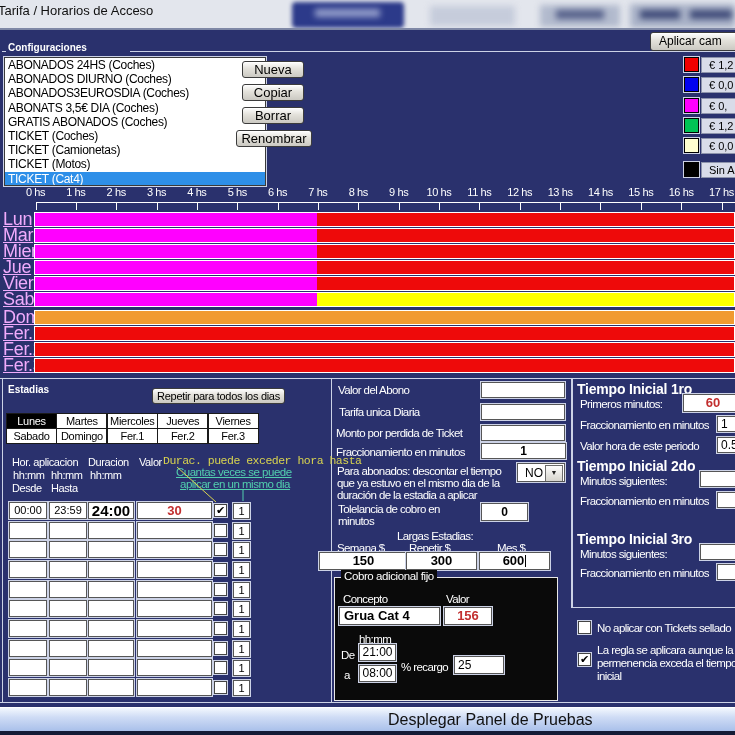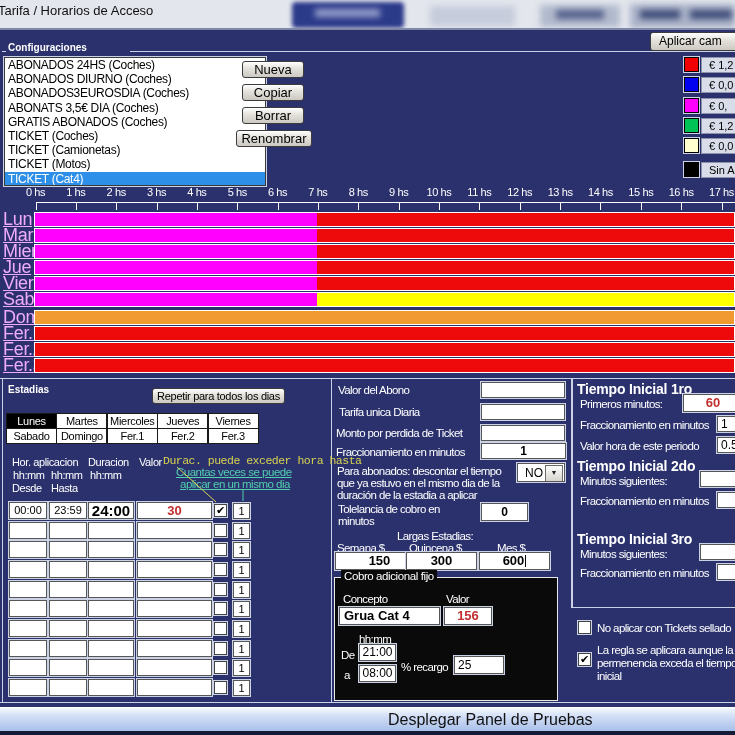--- a/index.html
+++ b/index.html
@@ -287,23 +287,23 @@
     <span style="position:absolute;left:7px;top:2px;font-size:12px">NO</span>
     <span class="ddbtn">▼</span>
   </div>
 
   <span class="abs lbl" style="left:338px;top:503px">Tolelancia de cobro en</span>
   <span class="abs lbl" style="left:338px;top:515px">minutos</span>
   <div class="fld c b" style="left:481px;top:503px;width:47px;height:18px;line-height:16px">0</div>
 
   <span class="abs lbl" style="left:397px;top:530px">Largas Estadias:</span>
   <span class="abs lbl" style="left:337px;top:542px">Semana $</span>
-  <span class="abs lbl" style="left:409px;top:542px">Quincena $</span>
+  <span class="abs lbl" style="left:409px;top:542px">Repetir $</span>
   <span class="abs lbl" style="left:497px;top:542px">Mes $</span>
-  <div class="fld c b f13" style="left:335px;top:552px;width:89px;height:18px;line-height:16px">150</div>
+  <div class="fld c b f13" style="left:319px;top:552px;width:89px;height:18px;line-height:16px">150</div>
   <div class="fld c b f13" style="left:406px;top:552px;width:71px;height:18px;line-height:16px">300</div>
   <div class="fld c b f13" style="left:479px;top:552px;width:71px;height:18px;line-height:16px"><span>600</span><span class="caret"></span></div>
 
   <div class="abs grp" style="left:334px;top:577px;width:224px;height:124px">
     <span class="abs lbl" style="left:8px;top:15px">Concepto</span>
     <span class="abs lbl" style="left:111px;top:15px">Valor</span>
     <div class="fld b f13" style="left:4px;top:29px;width:101px;height:18px;line-height:16px;padding-left:4px">Grua Cat 4</div>
     <div class="fld c red f13" style="left:109px;top:29px;width:48px;height:18px;line-height:16px">156</div>
     <span class="abs lbl" style="left:24px;top:55px">hh:mm</span>
     <span class="abs lbl" style="left:6px;top:71px">De</span>

